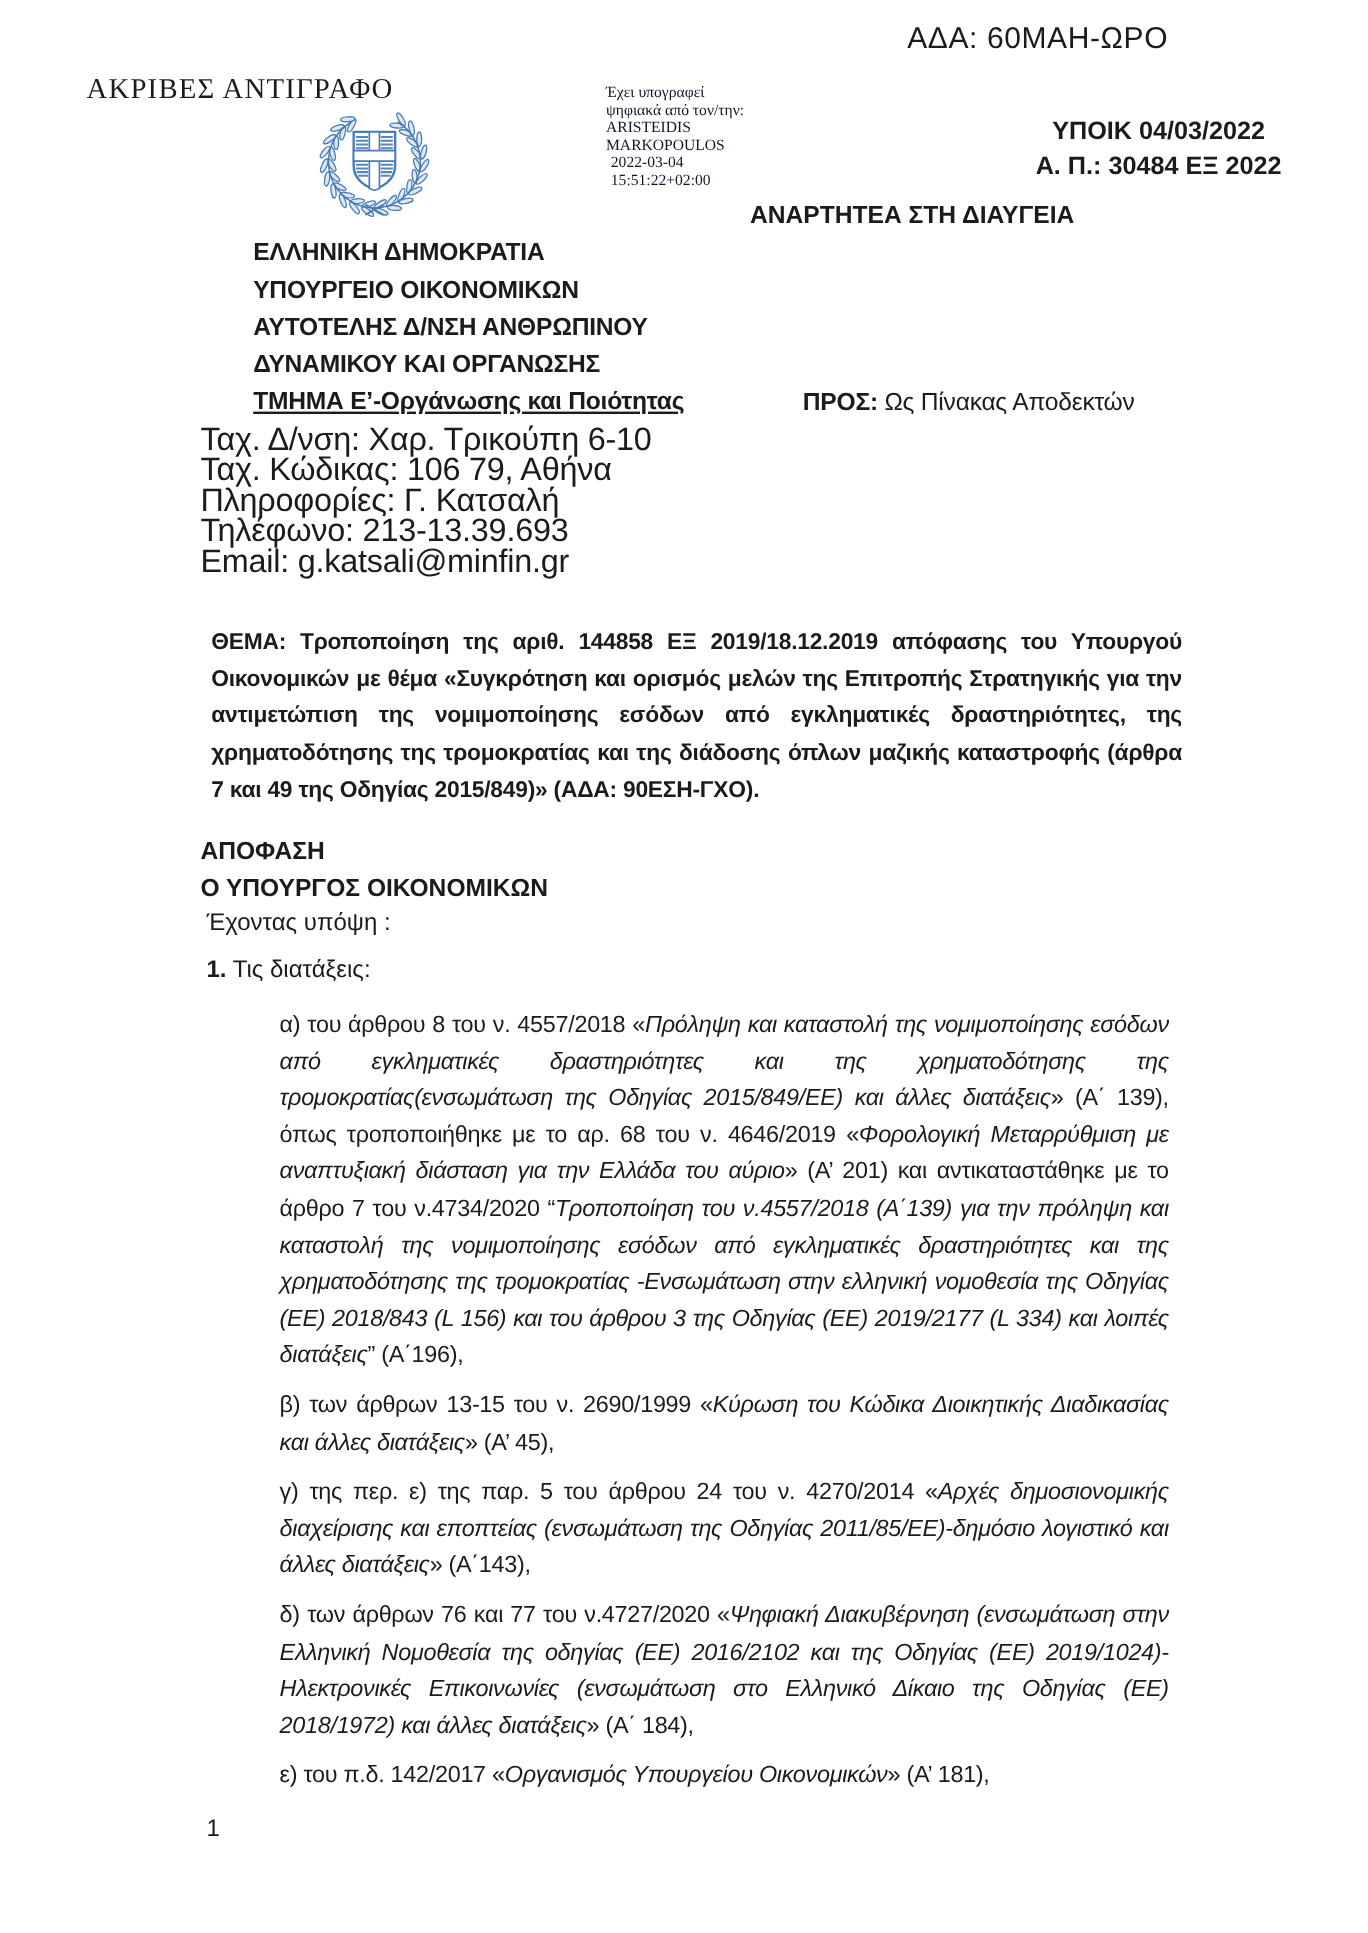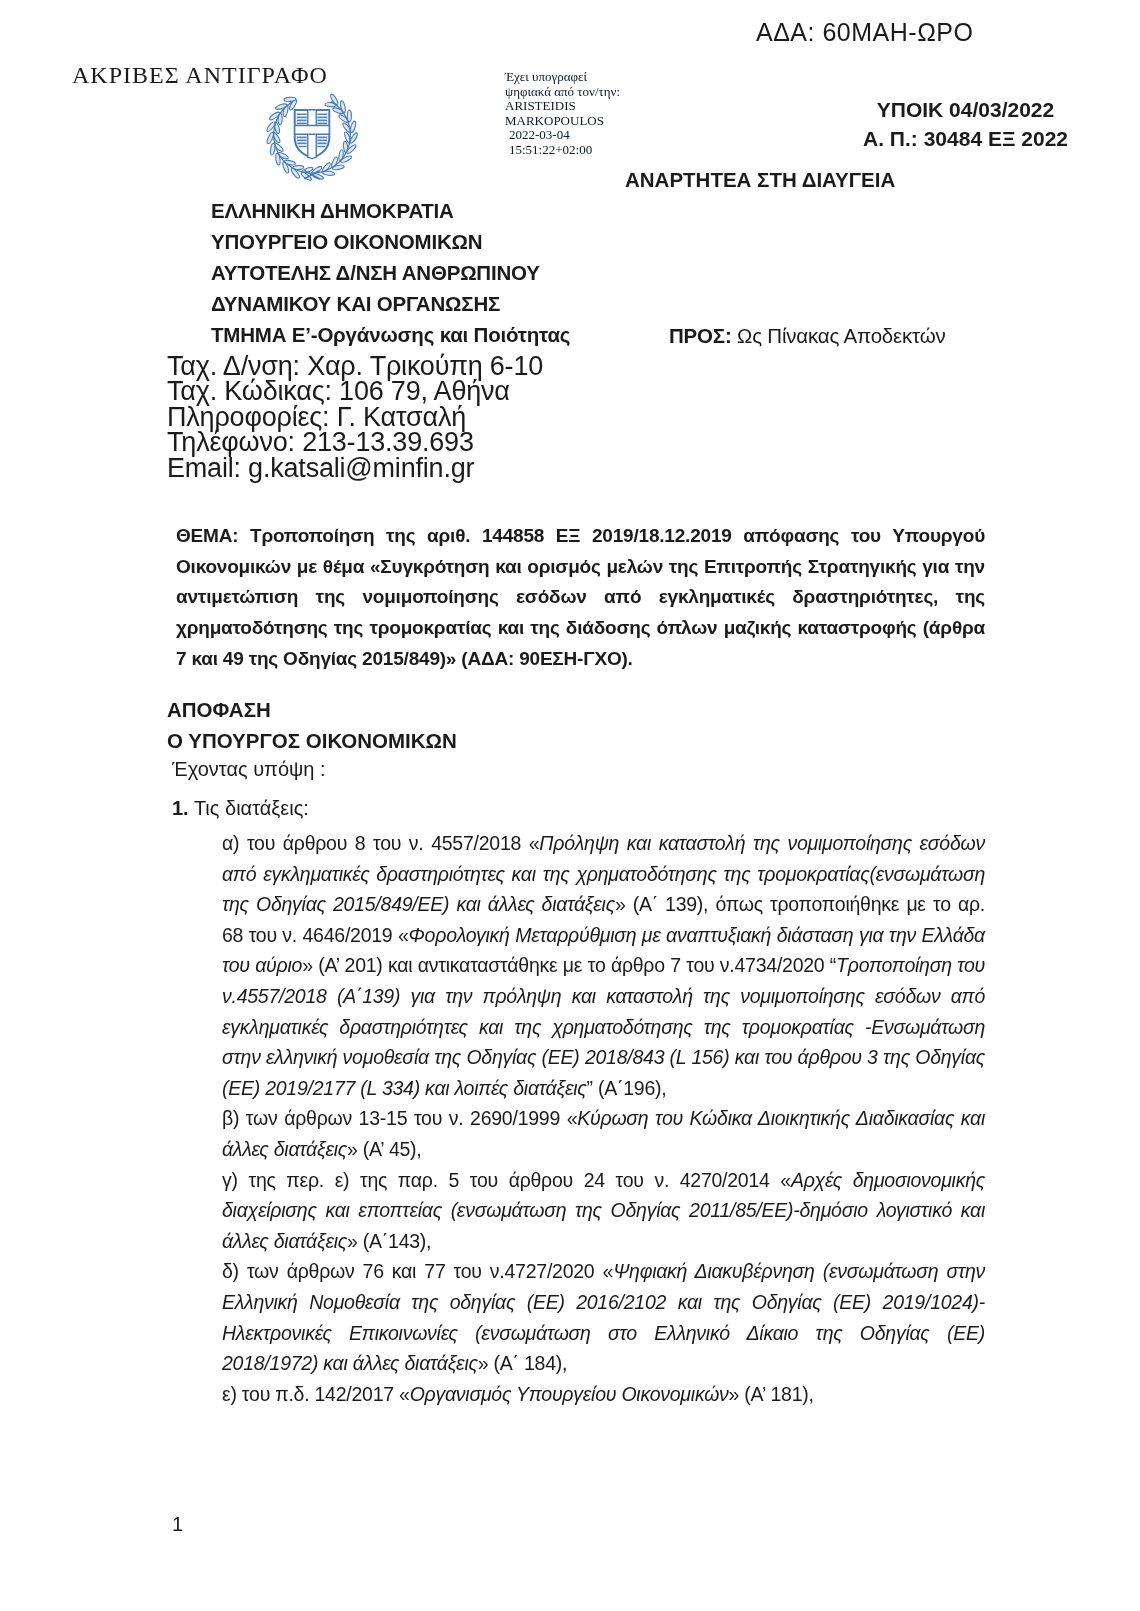--- a/index.html
+++ b/index.html
@@ -13,30 +13,30 @@
     overflow:hidden;
   }
   .ada{position:absolute;left:756px;top:18px;font-size:25px;letter-spacing:.5px;}
   .certified{position:absolute;left:72px;top:62px;font-family:"Liberation Serif",serif;font-size:24px;letter-spacing:1px;}
   .emblem{position:absolute;left:264px;top:82px;width:96px;height:100px;}
   .sig{position:absolute;left:505px;top:70px;font-family:"Liberation Serif",serif;font-size:13px;line-height:14.6px;color:#0f172a;}
   .sig .indent{padding-left:4px;}
   .protocol{position:absolute;right:72px;top:96px;text-align:center;font-weight:bold;font-size:21px;line-height:28.5px;}
   .diavgeia{position:absolute;left:625px;top:168px;font-weight:bold;font-size:20.5px;}
   .agency{position:absolute;left:167px;top:195px;font-weight:bold;font-size:20.5px;line-height:31px;letter-spacing:-0.2px;width:830px;margin-left:44px;}
-  .dept-row{position:relative;}
+  .dept-row{position:relative;text-decoration:underline;}
   .pros{position:absolute;left:458px;top:1px;font-weight:normal;}
   .pros b{font-weight:bold;}
   .contact{position:absolute;left:167px;top:354px;font-size:27px;line-height:25.4px;letter-spacing:-0.2px;}
   .subject{position:absolute;left:176px;top:521px;width:809px;margin:0;font-weight:bold;font-size:19px;line-height:30.7px;text-align:justify;letter-spacing:-0.2px;}
   .decision{position:absolute;left:167px;top:694px;width:818px;font-weight:bold;font-size:20.5px;line-height:31px;}
   .having{position:absolute;left:172px;top:758px;font-size:20px;}
   .item1{position:absolute;left:172px;top:797px;font-size:20px;text-align:right;}
   .paras{position:absolute;left:222px;top:828px;width:763px;font-size:19.5px;line-height:30.6px;letter-spacing:-0.25px;}
-  .paras p{margin:0;text-align:justify;}
+  .paras p{margin:11px;text-align:justify;}
   .s-i{font-style:italic;}
   .s-b{font-weight:bold;}
   .pagenum{position:absolute;left:172px;top:1513px;font-size:20px;}
   .emblem *{vector-effect:non-scaling-stroke;}
 </style>
 </head>
 <body>
 
 <div class="page">
 

